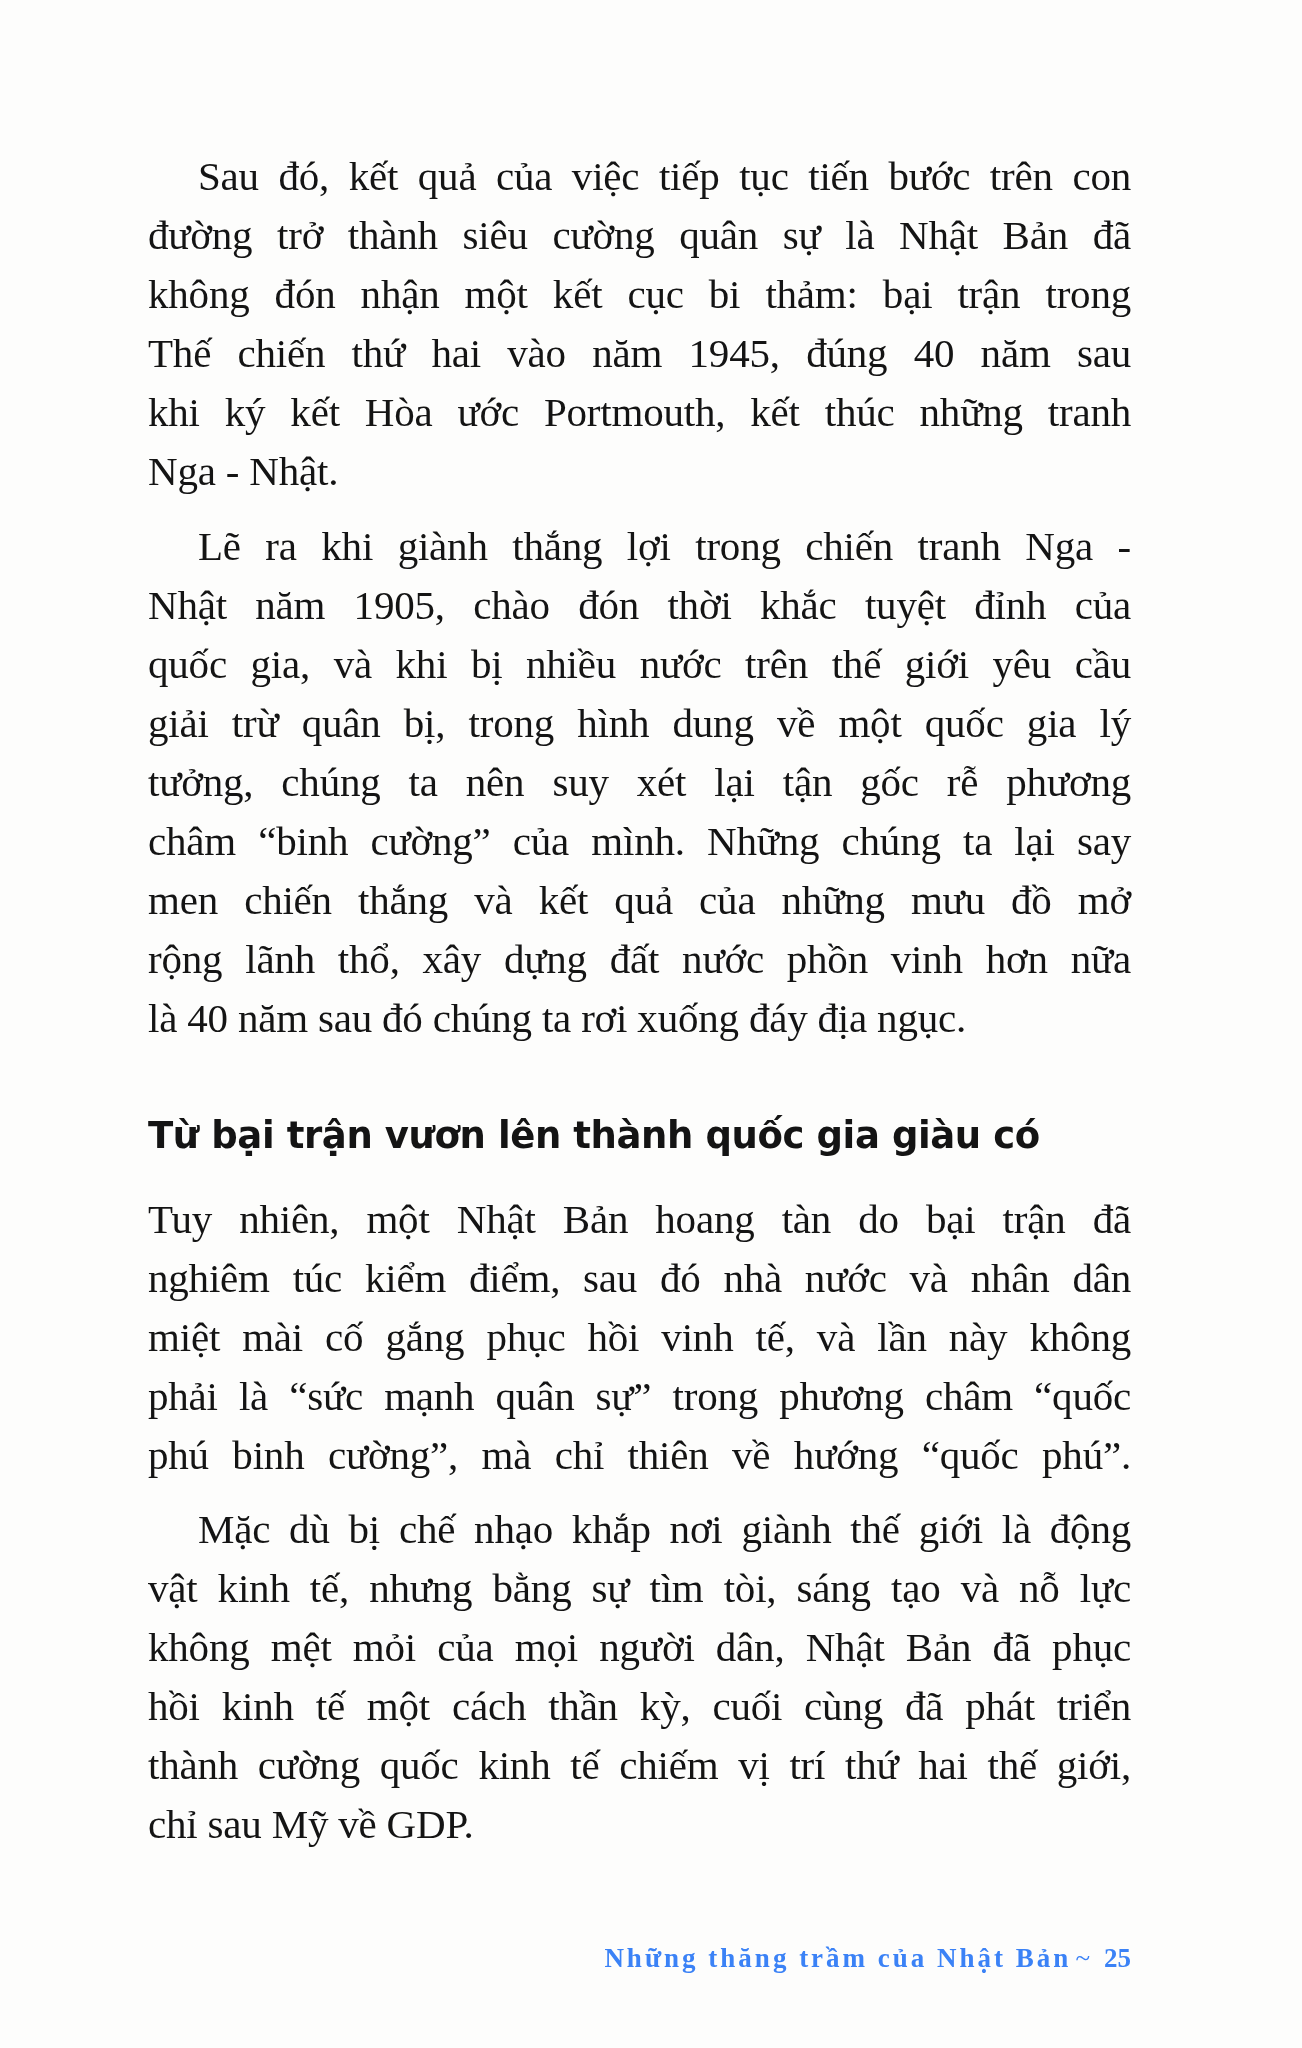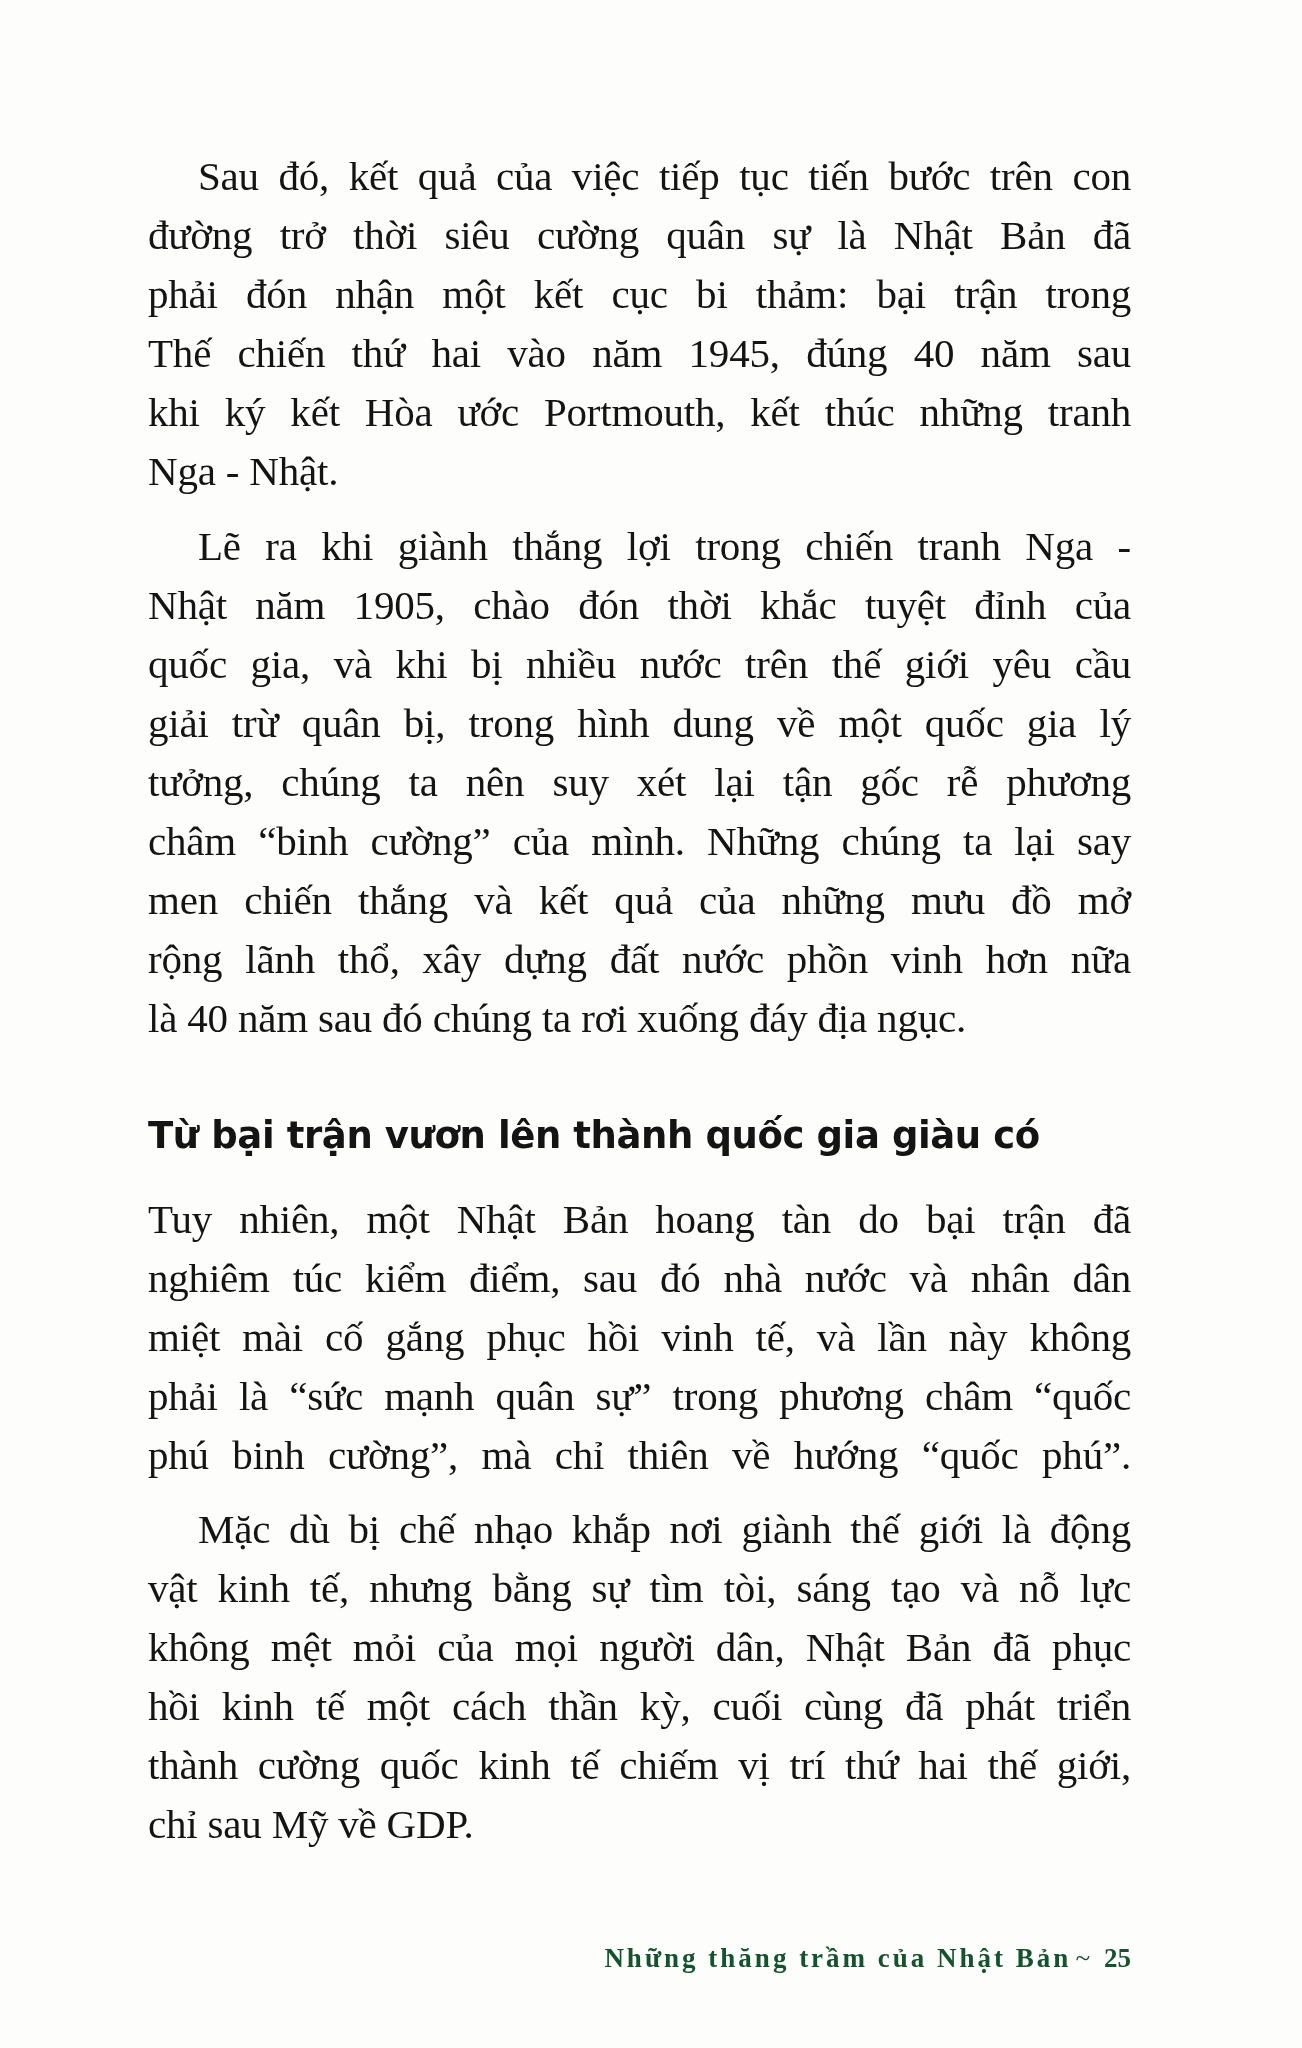--- a/index.html
+++ b/index.html
@@ -34,34 +34,34 @@
     white-space: nowrap;
   }
   .footer {
     position: absolute;
     right: 187px; top: 1940px;
     height: 36px; line-height: 36px;
     font-family: "Liberation Serif", "DejaVu Serif", serif;
     font-size: 27px;
     font-weight: bold;
     white-space: nowrap;
-    color: #14532d;
+    color: #3b82f6;
   }
   .footer .title { letter-spacing: 3px; }
   .footer .dash { display: inline-block; margin: 0 14px 0 4px; font-weight: normal; }
 </style>
 </head>
 <body>
 
 <div class="page">
 
   <div>
     <div class="line indent" style="top:152px">Sau đó, kết quả của việc tiếp tục tiến bước trên con</div>
-    <div class="line" style="top:211px">đường trở thời siêu cường quân sự là Nhật Bản đã</div>
-    <div class="line" style="top:270px">phải đón nhận một kết cục bi thảm: bại trận trong</div>
+    <div class="line" style="top:211px">đường trở thành siêu cường quân sự là Nhật Bản đã</div>
+    <div class="line" style="top:270px">không đón nhận một kết cục bi thảm: bại trận trong</div>
     <div class="line" style="top:329px">Thế chiến thứ hai vào năm 1945, đúng 40 năm sau</div>
     <div class="line" style="top:388px">khi ký kết Hòa ước Portmouth, kết thúc những tranh</div>
     <div class="line last" style="top:447px">Nga - Nhật.</div>
   </div>
 
   <div>
     <div class="line indent" style="top:522px">Lẽ ra khi giành thắng lợi trong chiến tranh Nga -</div>
     <div class="line" style="top:581px">Nhật năm 1905, chào đón thời khắc tuyệt đỉnh của</div>
     <div class="line" style="top:640px">quốc gia, và khi bị nhiều nước trên thế giới yêu cầu</div>
     <div class="line" style="top:699px">giải trừ quân bị, trong hình dung về một quốc gia lý</div>

